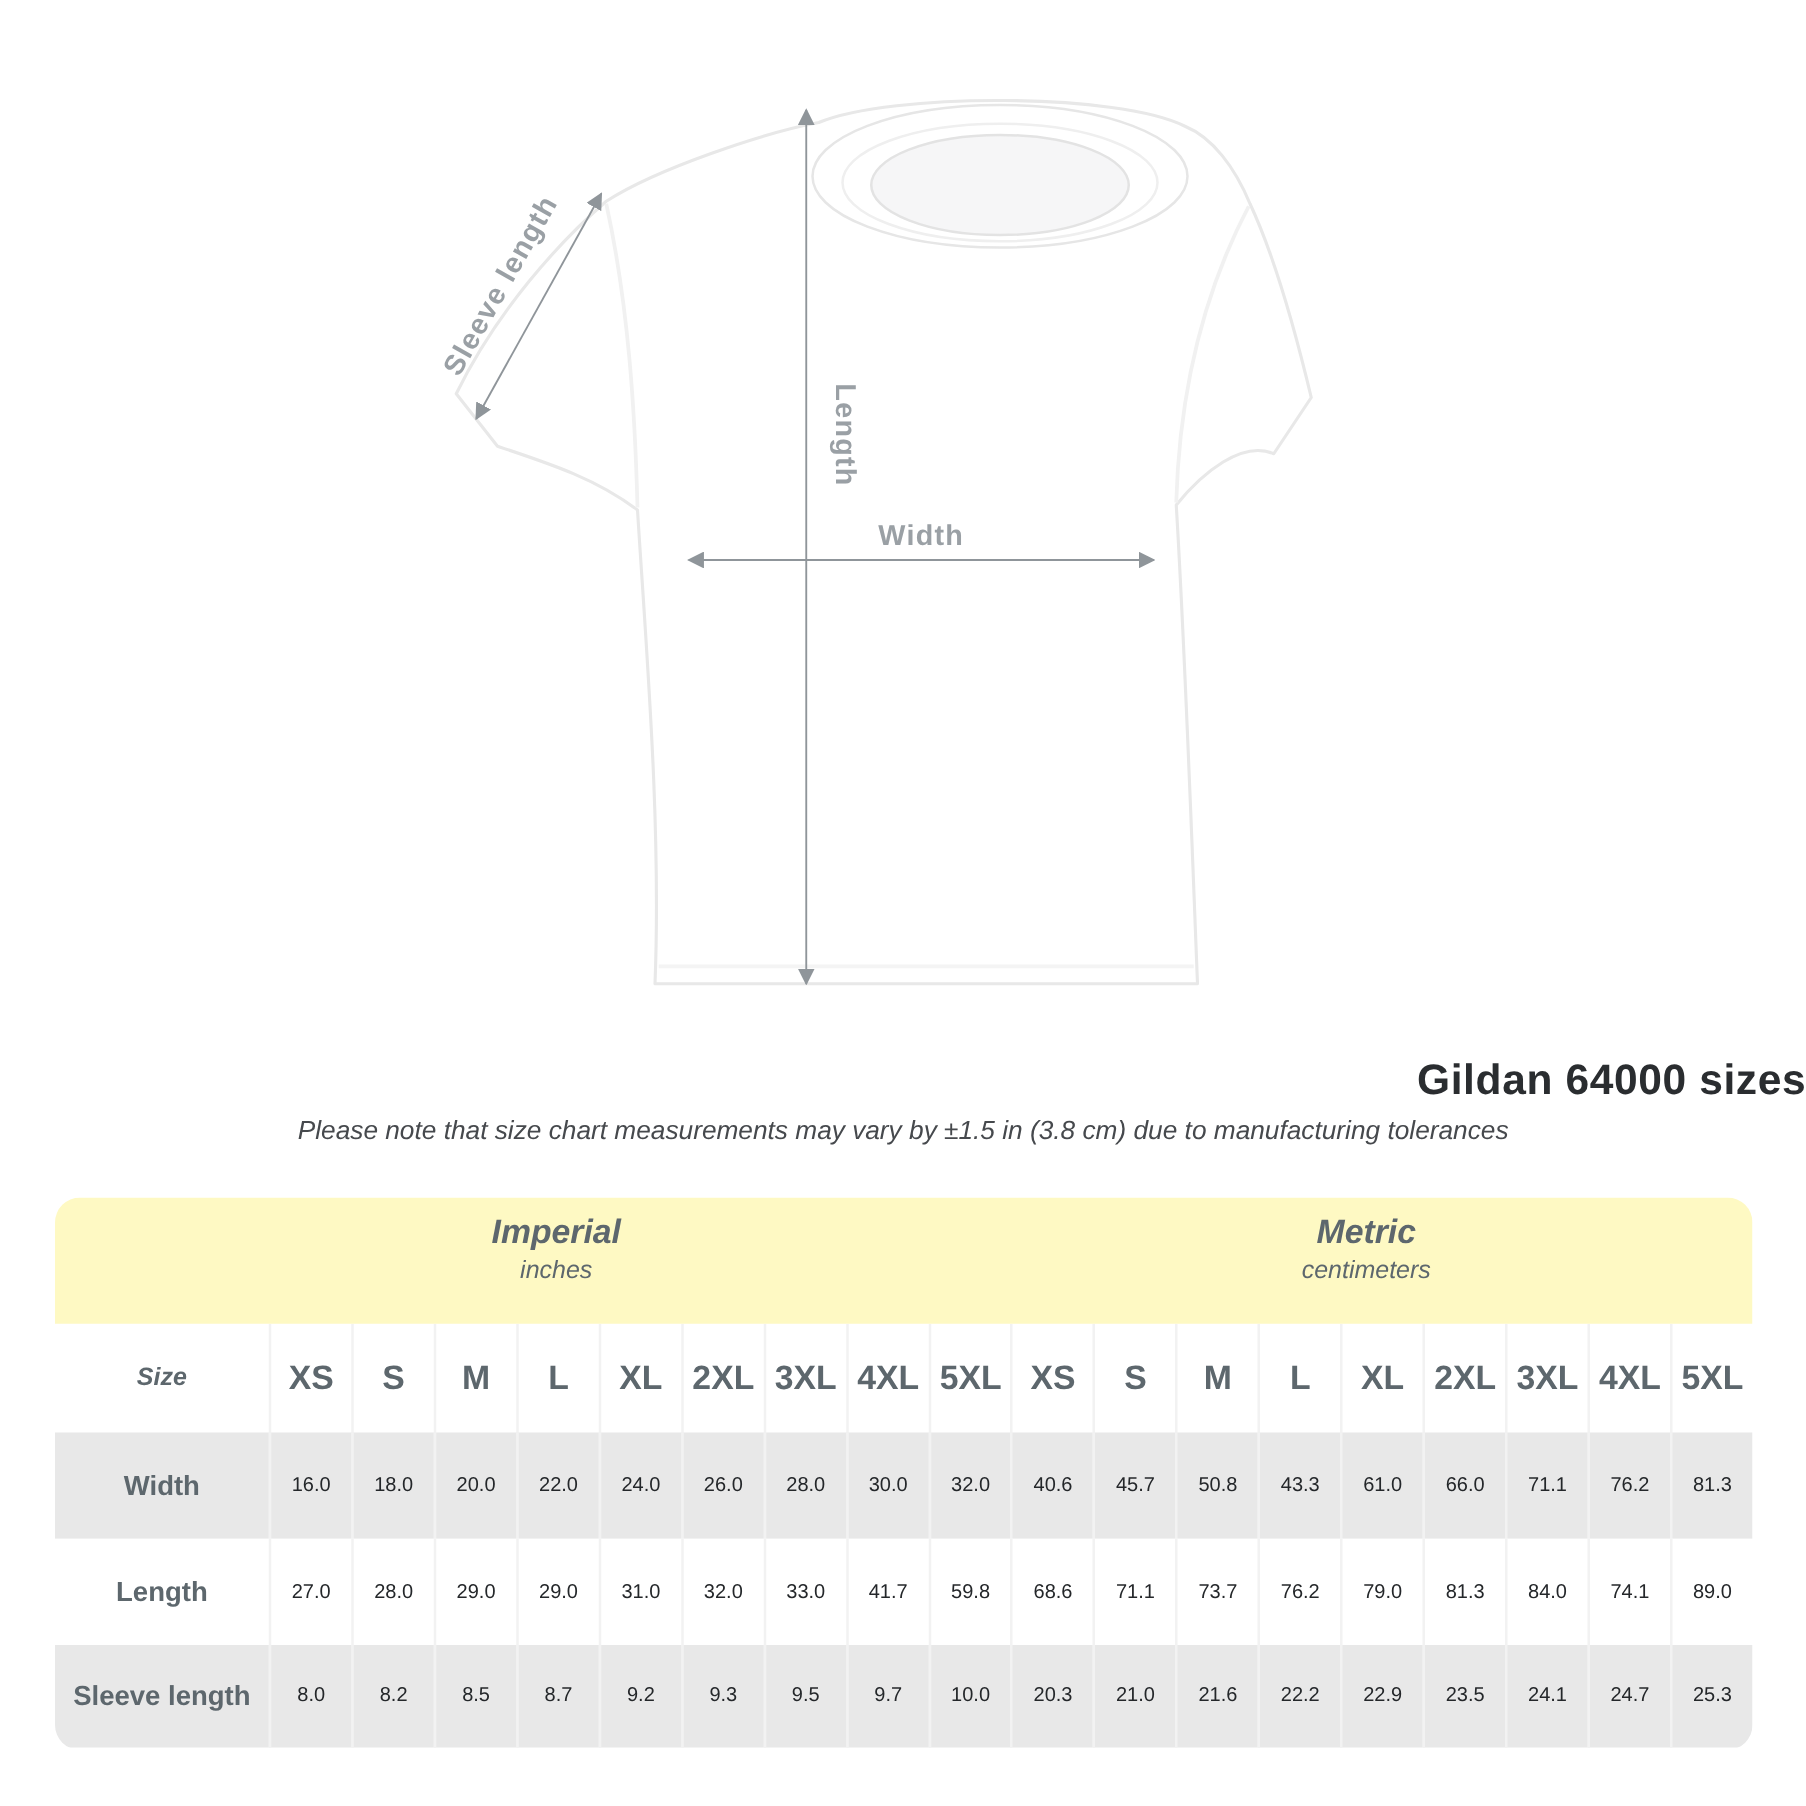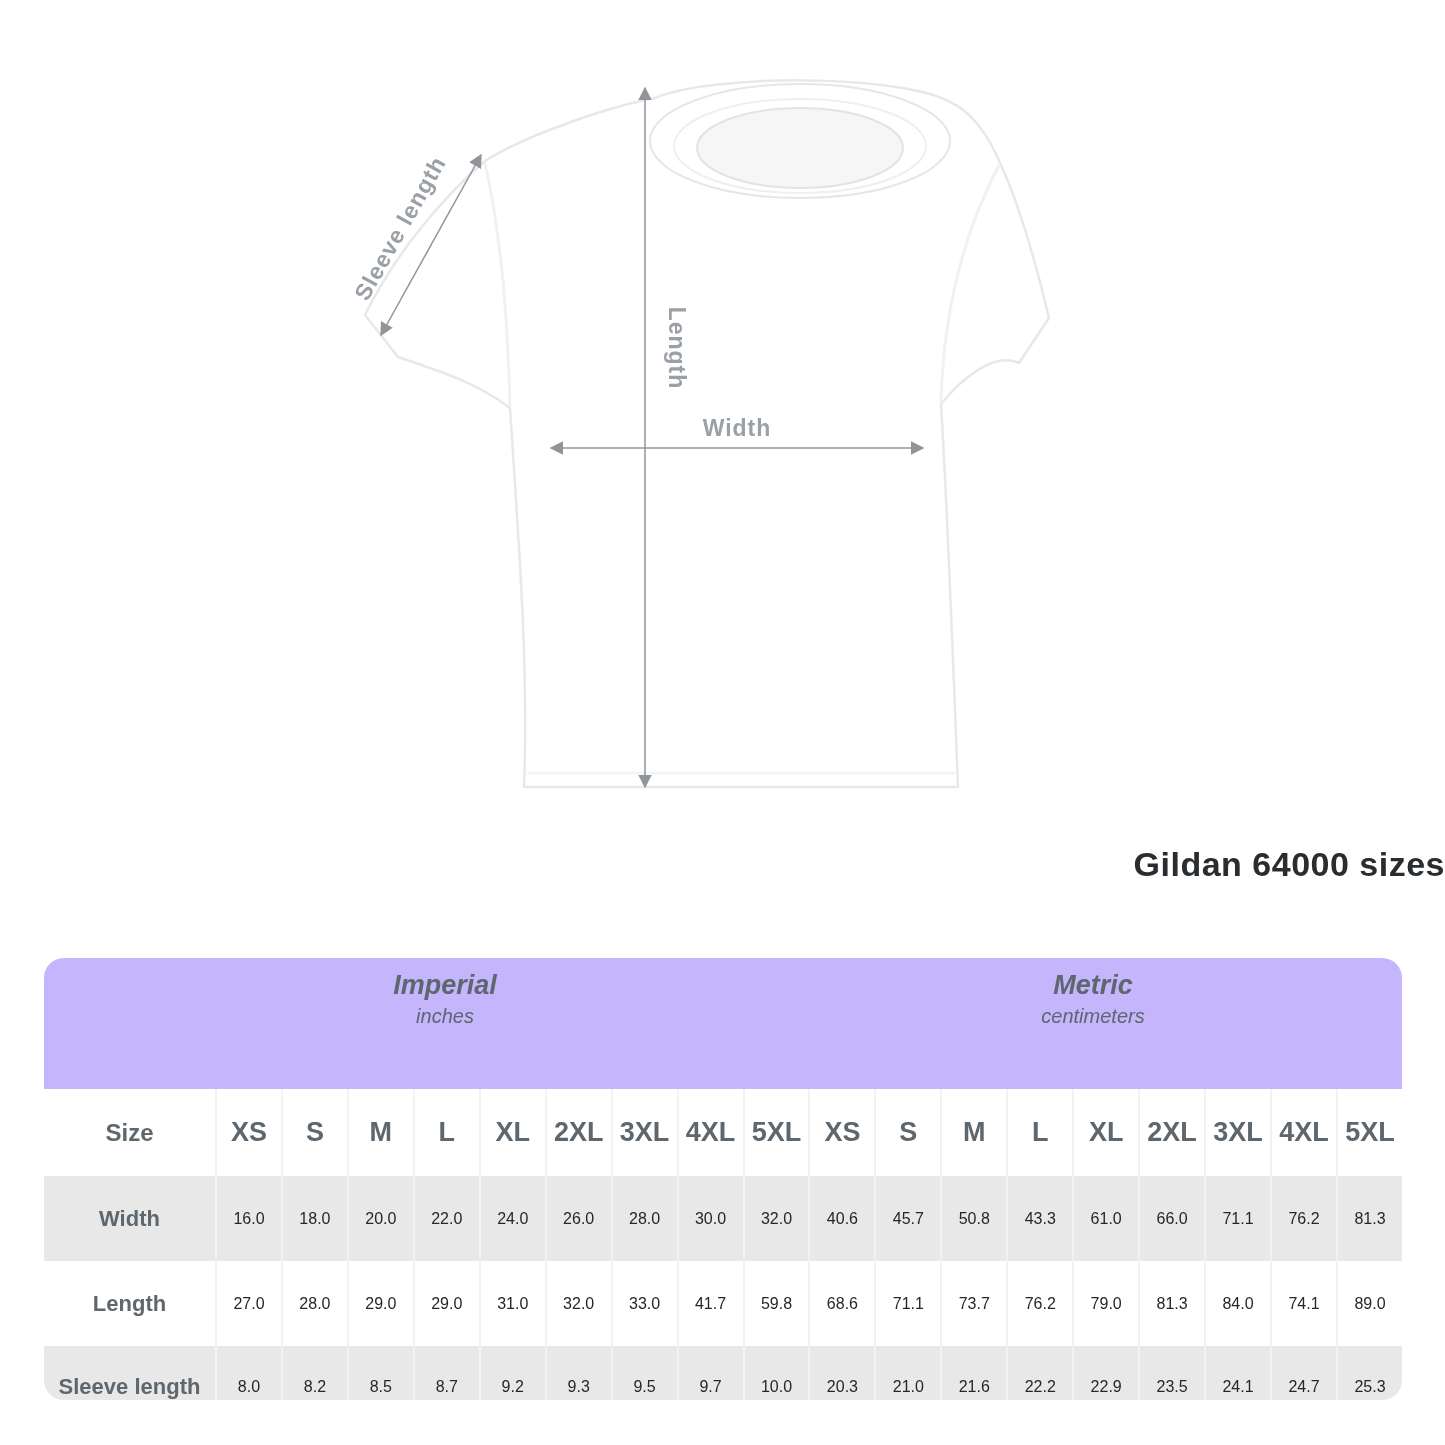--- a/index.html
+++ b/index.html
@@ -13,37 +13,37 @@
     font-size:34px;font-weight:bold;color:#2a2d30;letter-spacing:0.5px;
   }
   .subtitle{
     position:absolute;left:0;top:893px;width:100%;margin:0;text-align:center;
     font-size:21px;font-style:italic;color:#46494d;
   }
   .table-wrap{
     position:absolute;left:44px;top:958px;width:1358px;height:442px;
     border-radius:20px;overflow:hidden;background:#ffffff;
   }
-  .band{position:relative;height:131px;background:#c4b5fd;}
+  .band{position:relative;height:101px;background:#fef9c3;}
   .ugroup{position:absolute;top:10px;transform:translateX(-50%);text-align:center;white-space:nowrap;}
   .ugroup .uname{font-size:27px;font-weight:bold;font-style:italic;color:#5d676d;line-height:34px;}
   .ugroup .usub{font-size:20px;font-style:italic;color:#5d676d;line-height:28px;}
   .ugroup.imperial{left:401px;}
   .ugroup.metric{left:1049px;}
   table.sizes{
     width:1358px;border-collapse:separate;border-spacing:0;table-layout:fixed;
   }
   table.sizes col.c-label{width:171px;}
   table.sizes th, table.sizes td{
     padding:0;text-align:center;vertical-align:middle;font-family:"Liberation Sans", sans-serif;
   }
   table.sizes tr > *:not(:first-child){border-left:2px solid #f2f2f2;}
   tr.hdr{height:87px;background:#ffffff;}
   tr.hdr th{font-size:27px;font-weight:bold;color:#5d676d;}
-  tr.hdr th.rowlabel{font-size:24px;}
+  tr.hdr th.rowlabel{font-size:20px;font-style:italic;}
   tr.data{height:85px;}
   tr.data.gray{background:#e8e8e8;}
   tr.data.white{background:#ffffff;}
   tr.data:last-child{height:82px;}
   td.rowlabel, th.rowlabel{font-weight:bold;font-size:22px;color:#5d676d;}
   td.val{font-size:16px;font-weight:normal;color:#24272a;}
   .svg-label{font-family:"Liberation Sans", sans-serif;font-size:23px;font-weight:bold;fill:#9aa0a5;letter-spacing:1px;}
 </style>
 </head>
 <body>
@@ -83,20 +83,21 @@
     <line x1="645" y1="88" x2="645" y2="787" stroke="#8f959a" stroke-width="1.5" marker-start="url(#ah)" marker-end="url(#ah)"></line>
     <line x1="551" y1="448" x2="923" y2="448" stroke="#8f959a" stroke-width="1.5" marker-start="url(#ah)" marker-end="url(#ah)"></line>
     <line x1="381" y1="335" x2="481" y2="155" stroke="#8f959a" stroke-width="1.5" marker-start="url(#ah)" marker-end="url(#ah)"></line>
 
     <text class="svg-label" text-anchor="middle" transform="translate(407 232) rotate(-60.5)">Sleeve length</text>
     <text class="svg-label" text-anchor="middle" transform="translate(669 348) rotate(90)">Length</text>
     <text class="svg-label" text-anchor="middle" transform="translate(737 436)">Width</text>
   </svg>
 
   <h1 class="title">Gildan 64000 sizes</h1>
+  <p class="subtitle">Please note that size chart measurements may vary by ±1.5 in (3.8 cm) due to manufacturing tolerances</p>
 
   <div class="table-wrap">
 
     <div class="band">
       <div class="ugroup imperial">
         <div class="uname">Imperial</div>
         <div class="usub">inches</div>
       </div>
       <div class="ugroup metric">
         <div class="uname">Metric</div>

